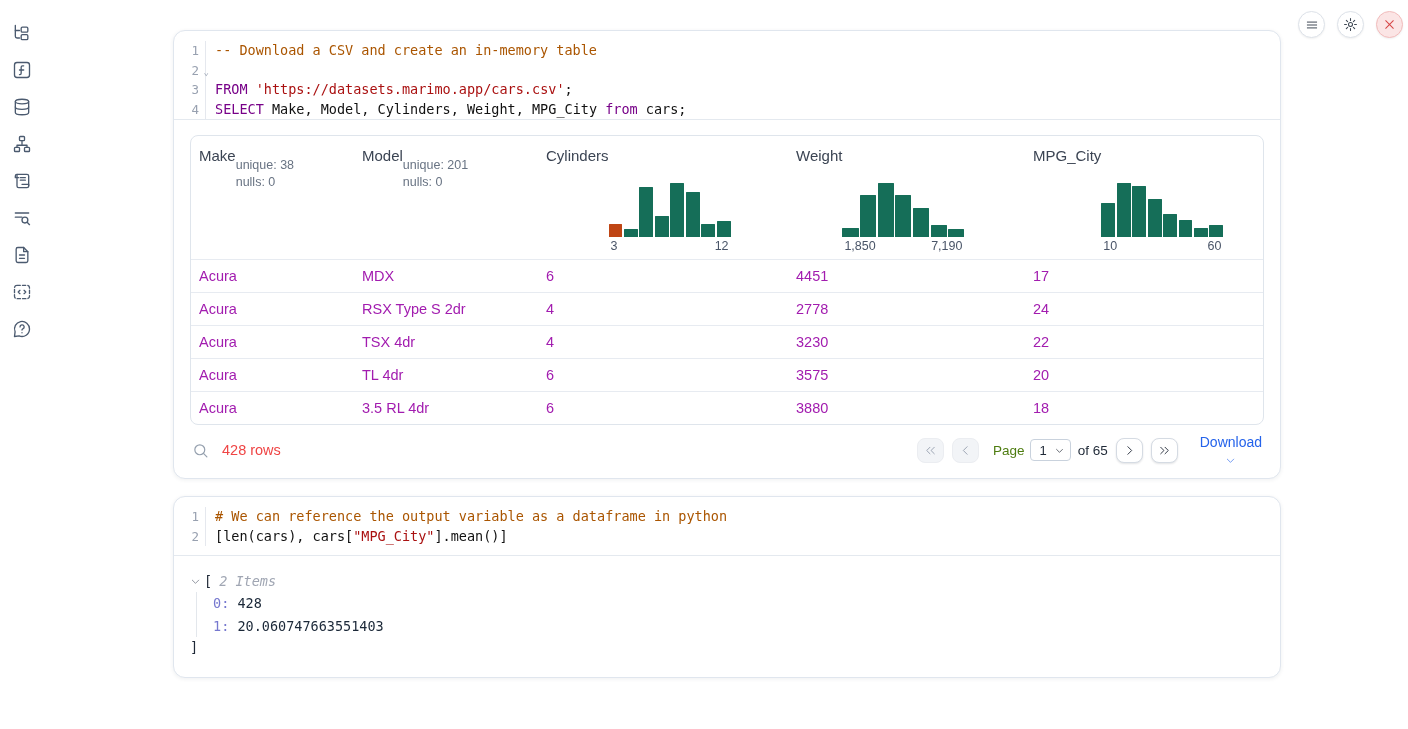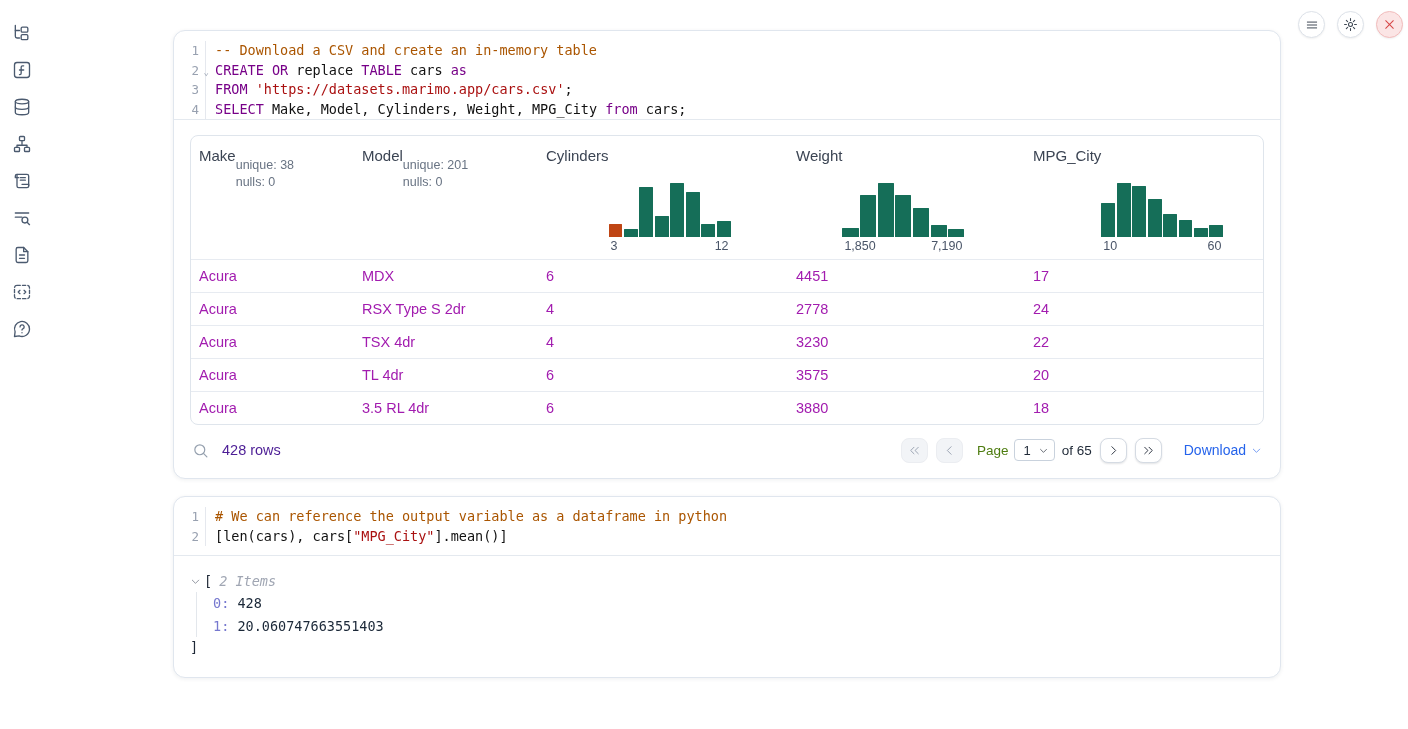--- a/index.html
+++ b/index.html
@@ -61,37 +61,37 @@
   .hist-labels { display:flex; justify-content:space-between; font-size:12.5px;
     color:#4a5568; margin-top:2px; padding:0 2px; }
   .trow { border-top:1px solid #e7ebf1; height:33px; align-items:center;
     font-size:14.5px; color:#a21caf; }
   .td { padding-left:8px; }
 
   
   .table-footer { display:flex; align-items:center; margin-top:11px; padding:0 2px; height:28px; }
   .search-btn { border:none; background:transparent; cursor:pointer; display:flex; }
   .search-btn svg { stroke:#95a0ae; fill:none; stroke-width:1.7; stroke-linecap:round; }
-  .rows-count { margin-left:13px; font-size:14.5px; color:#4c1d95;text-align:center; }
+  .rows-count { margin-left:13px; font-size:14.5px; color:#ef4444;text-align:center; }
   .pager { margin-left:auto; display:flex; align-items:center; }
   .pg-btn { width:27px; height:25px; border-radius:8px; display:flex; align-items:center;
     justify-content:center; cursor:pointer; margin-left:8px; }
   .pg-btn svg { fill:none; stroke-width:1.8; stroke-linecap:round; stroke-linejoin:round; }
   .pg-btn.disabled { background:#f2f4f7; border:1px solid #ebedf1; }
   .pg-btn.disabled svg { stroke:#9aa4b2; }
   .pg-btn.enabled { background:#fff; border:1px solid #d5dbe3; box-shadow:0 1px 2px rgba(16,24,40,.12); }
   .pg-btn.enabled svg { stroke:#2f3744; }
   .page-word { margin-left:14px; font-size:13.5px; color:#4d7c0f; }
   .page-select { margin-left:6px; height:22px; border:1px solid #c9d2dd; border-radius:4px;
     display:flex; align-items:center; padding:0 5px 0 8px; gap:7px; font-size:13px;
     color:#1f2937; cursor:pointer; background:#fff; }
   .page-select svg { stroke:#333a45; fill:none; stroke-width:1.6; }
   .of-label { margin-left:7px; font-size:13.5px; color:#1f2937; }
   .download { margin-left:22px; display:flex; align-items:center; gap:5px;
-    font-size:14px; color:#2563eb; cursor:pointer; }
+    font-size:14px; color:#2563eb; cursor:pointer;flex-direction:column; }
   .download svg { stroke:#2563eb; fill:none; stroke-width:1.7; stroke-linecap:round; opacity:.8; }
 
   
   .tree-output { padding:17px 16px 20px; font-family:"DejaVu Sans Mono", monospace;
     font-size:13.5px; color:#1f2937; }
   .tree-line1 { display:flex; align-items:center; }
   .tree-chevron { cursor:pointer; display:flex; margin-right:3px; }
   .tree-chevron svg { stroke:#6b7280; fill:none; stroke-width:1.6; stroke-linecap:round; stroke-linejoin:round; }
   .items-label { font-style:italic; color:#a0a6b3; margin-left:7px; }
   .tree-entries { margin-left:6px; border-left:1px solid #e3e7ec; padding-left:16px; margin-top:3px; }
@@ -194,21 +194,20 @@
 
   <section class="cell">
     <div class="editor-wrap">
       <div>
           <div class="code-line">
             <span class="gutter">1</span>
             <span class="code"><span class="tok-comment">-- Download a CSV and create an in-memory table</span></span>
           </div>
           <div class="code-line">
             <span class="gutter">2<span class="fold">⌄</span></span>
-            <span class="code"><span class="tok-keyword">CREATE OR</span><span class="tok-plain"> replace </span><span class="tok-keyword">TABLE</span><span class="tok-plain"> cars </span><span class="tok-keyword">as</span></span>
           </div>
           <div class="code-line">
             <span class="gutter">3</span>
             <span class="code"><span class="tok-keyword">FROM</span><span class="tok-plain"> </span><span class="tok-string">'https://datasets.marimo.app/cars.csv'</span><span class="tok-plain">;</span></span>
           </div>
           <div class="code-line">
             <span class="gutter">4</span>
             <span class="code"><span class="tok-keyword">SELECT</span><span class="tok-plain"> Make, Model, Cylinders, Weight, MPG_City </span><span class="tok-keyword">from</span><span class="tok-plain"> cars;</span></span>
           </div>
         </div>

